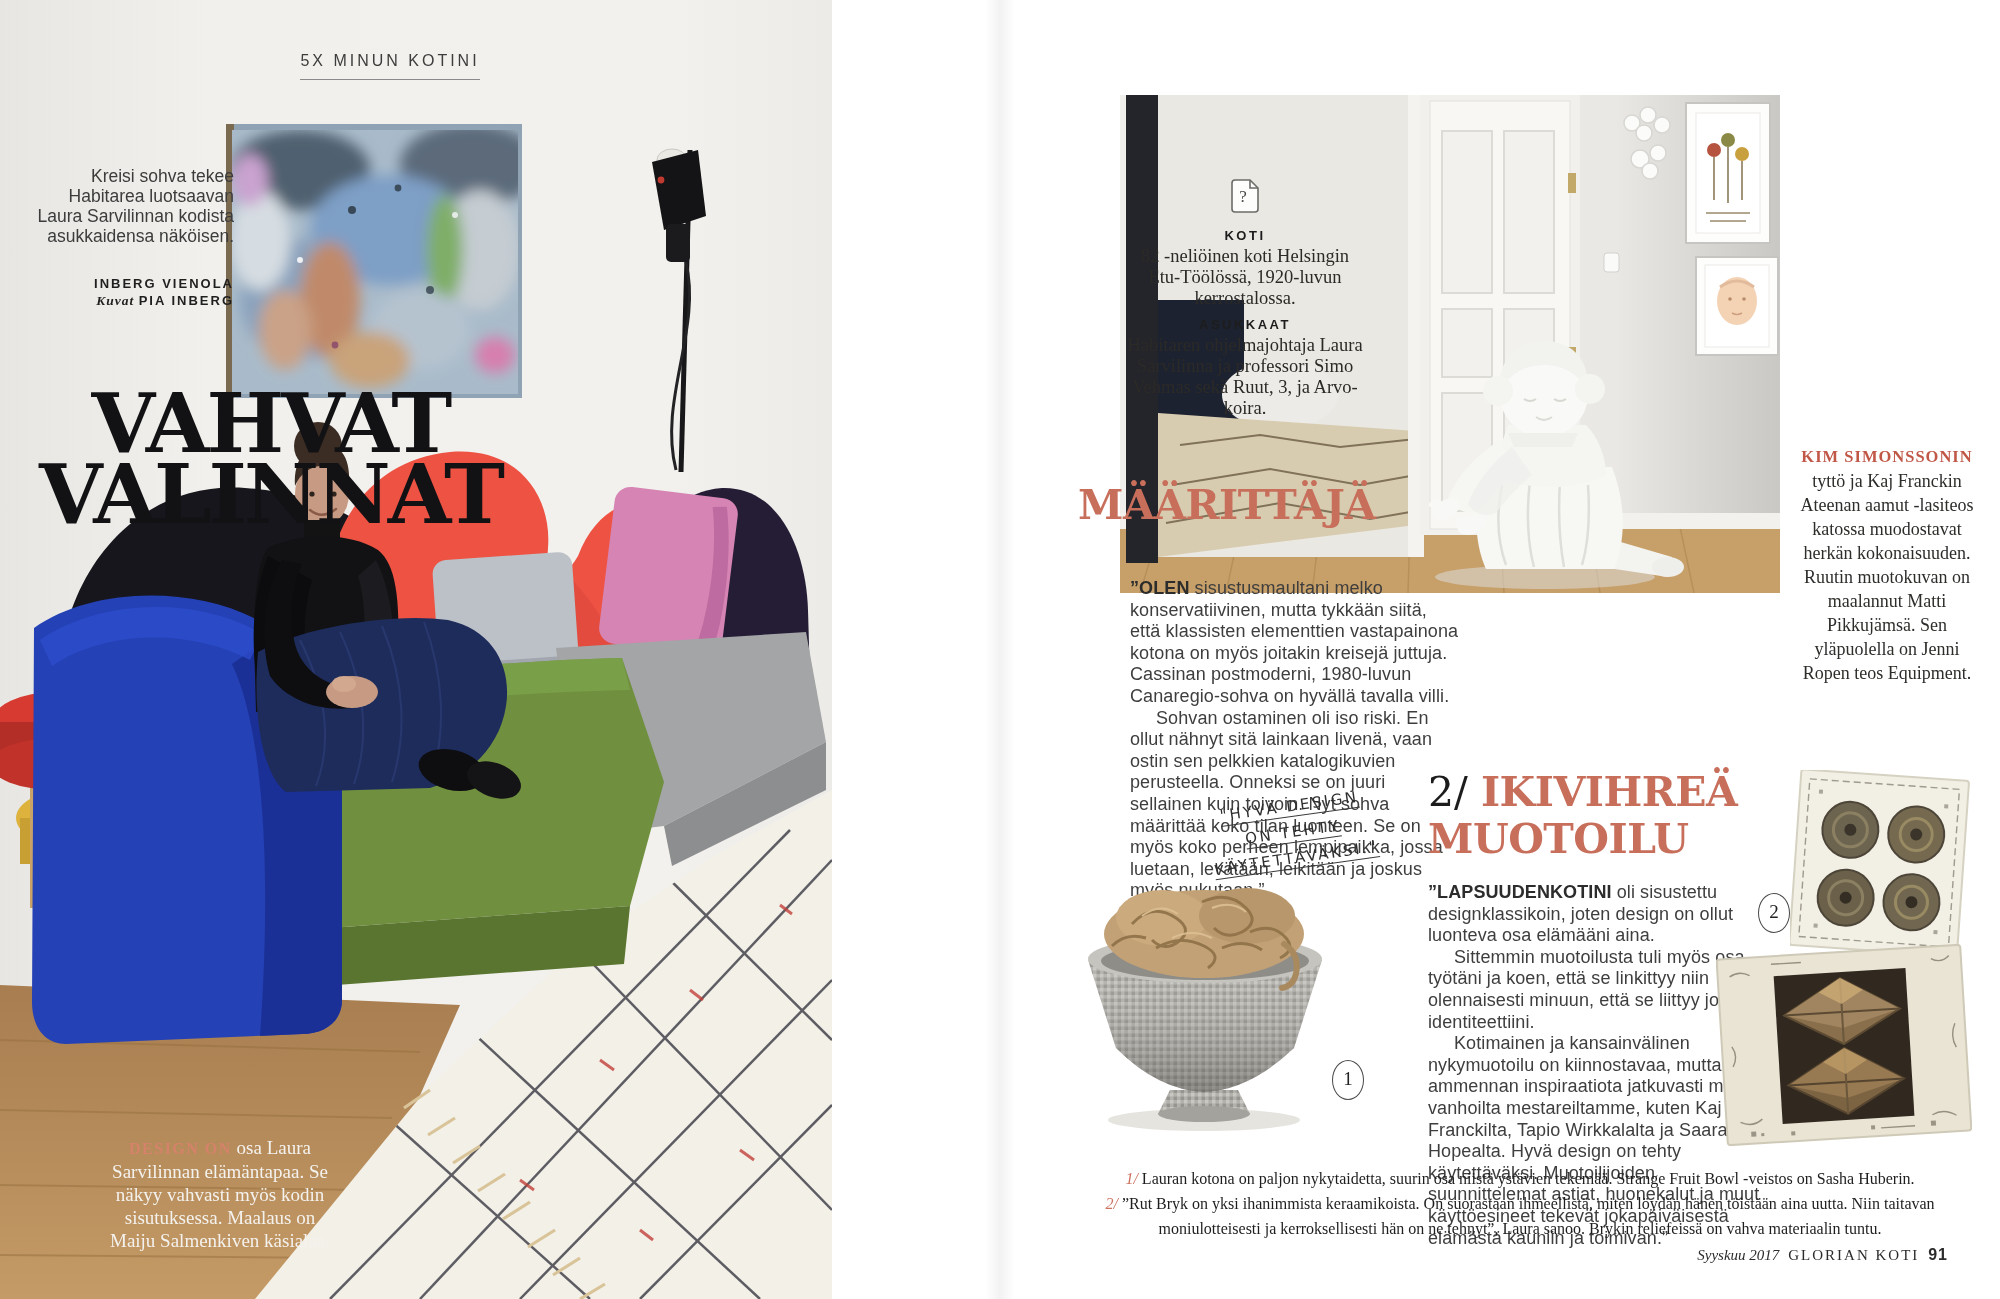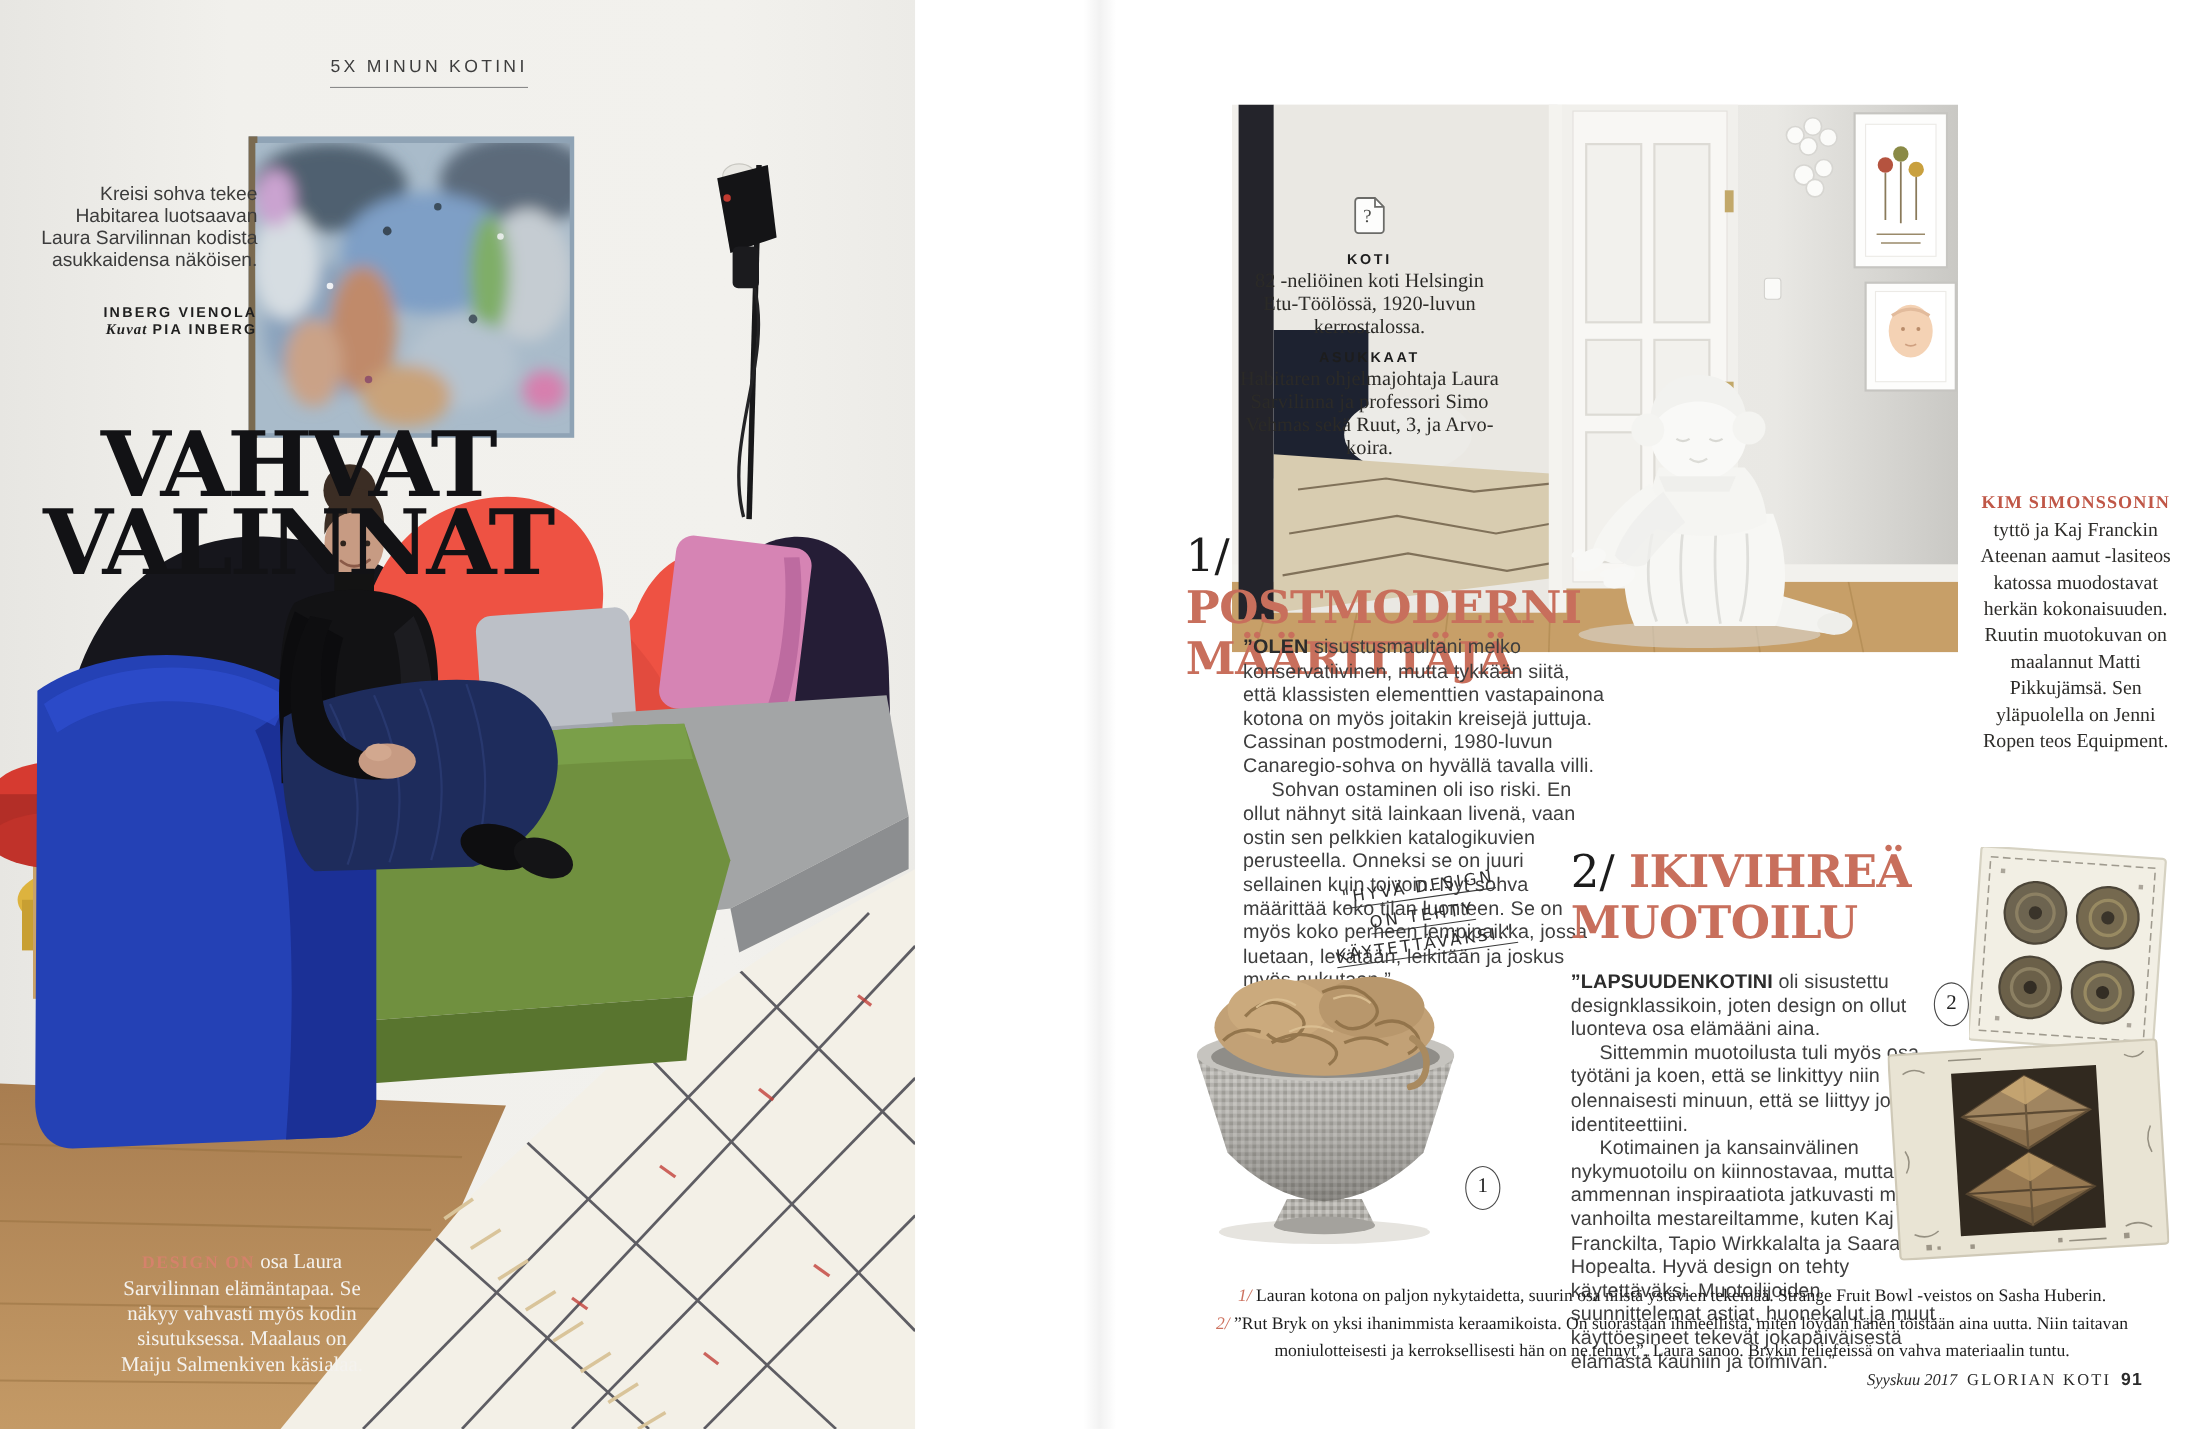--- a/index.html
+++ b/index.html
@@ -419,21 +419,20 @@
         <text x="13" y="24" font-family="Liberation Serif,serif" font-size="17" fill="#4a4a47" text-anchor="middle">?</text>
       </svg>
     </div>
     <div class="label">KOTI</div>
     <div class="txt">82 -neliöinen koti Helsingin Etu-Töölössä, 1920-luvun kerrostalossa.</div>
     <div class="label" style="margin-top:8px">ASUKKAAT</div>
     <div class="txt">Habitaren ohjelmajohtaja Laura Sarvilinna ja professori Simo Vehmas sekä Ruut, 3, ja Arvo-koira.</div>
   </div>
 
   <div class="abs sec-head sec1-head">
-    <div><span class="num">1/ </span><span>POSTMODERNI</span></div>
     <div>MÄÄRITTÄJÄ</div>
   </div>
 
   <div class="abs body-col sec1-body">
     <p><strong>”OLEN</strong><span> sisustusmaultani melko konservatiivinen, mutta tykkään siitä, että klassisten elementtien vastapainona kotona on myös joitakin kreisejä juttuja. Cassinan postmoderni, 1980-luvun Canaregio-sohva on hyvällä tavalla villi.</span></p>
     <p class="ind">Sohvan ostaminen oli iso riski. En ollut nähnyt sitä lainkaan livenä, vaan ostin sen pelkkien katalogikuvien perusteella. Onneksi se on juuri sellainen kuin toivoin. Nyt sohva määrittää koko tilan luonteen. Se on myös koko perheen lempipaikka, jossa luetaan, levätään, leikitään ja joskus myös nukutaan.”</p>
   </div>
 
   <div class="abs hand-quote">
     <span>"HYVÄ DESIGN</span><br>

